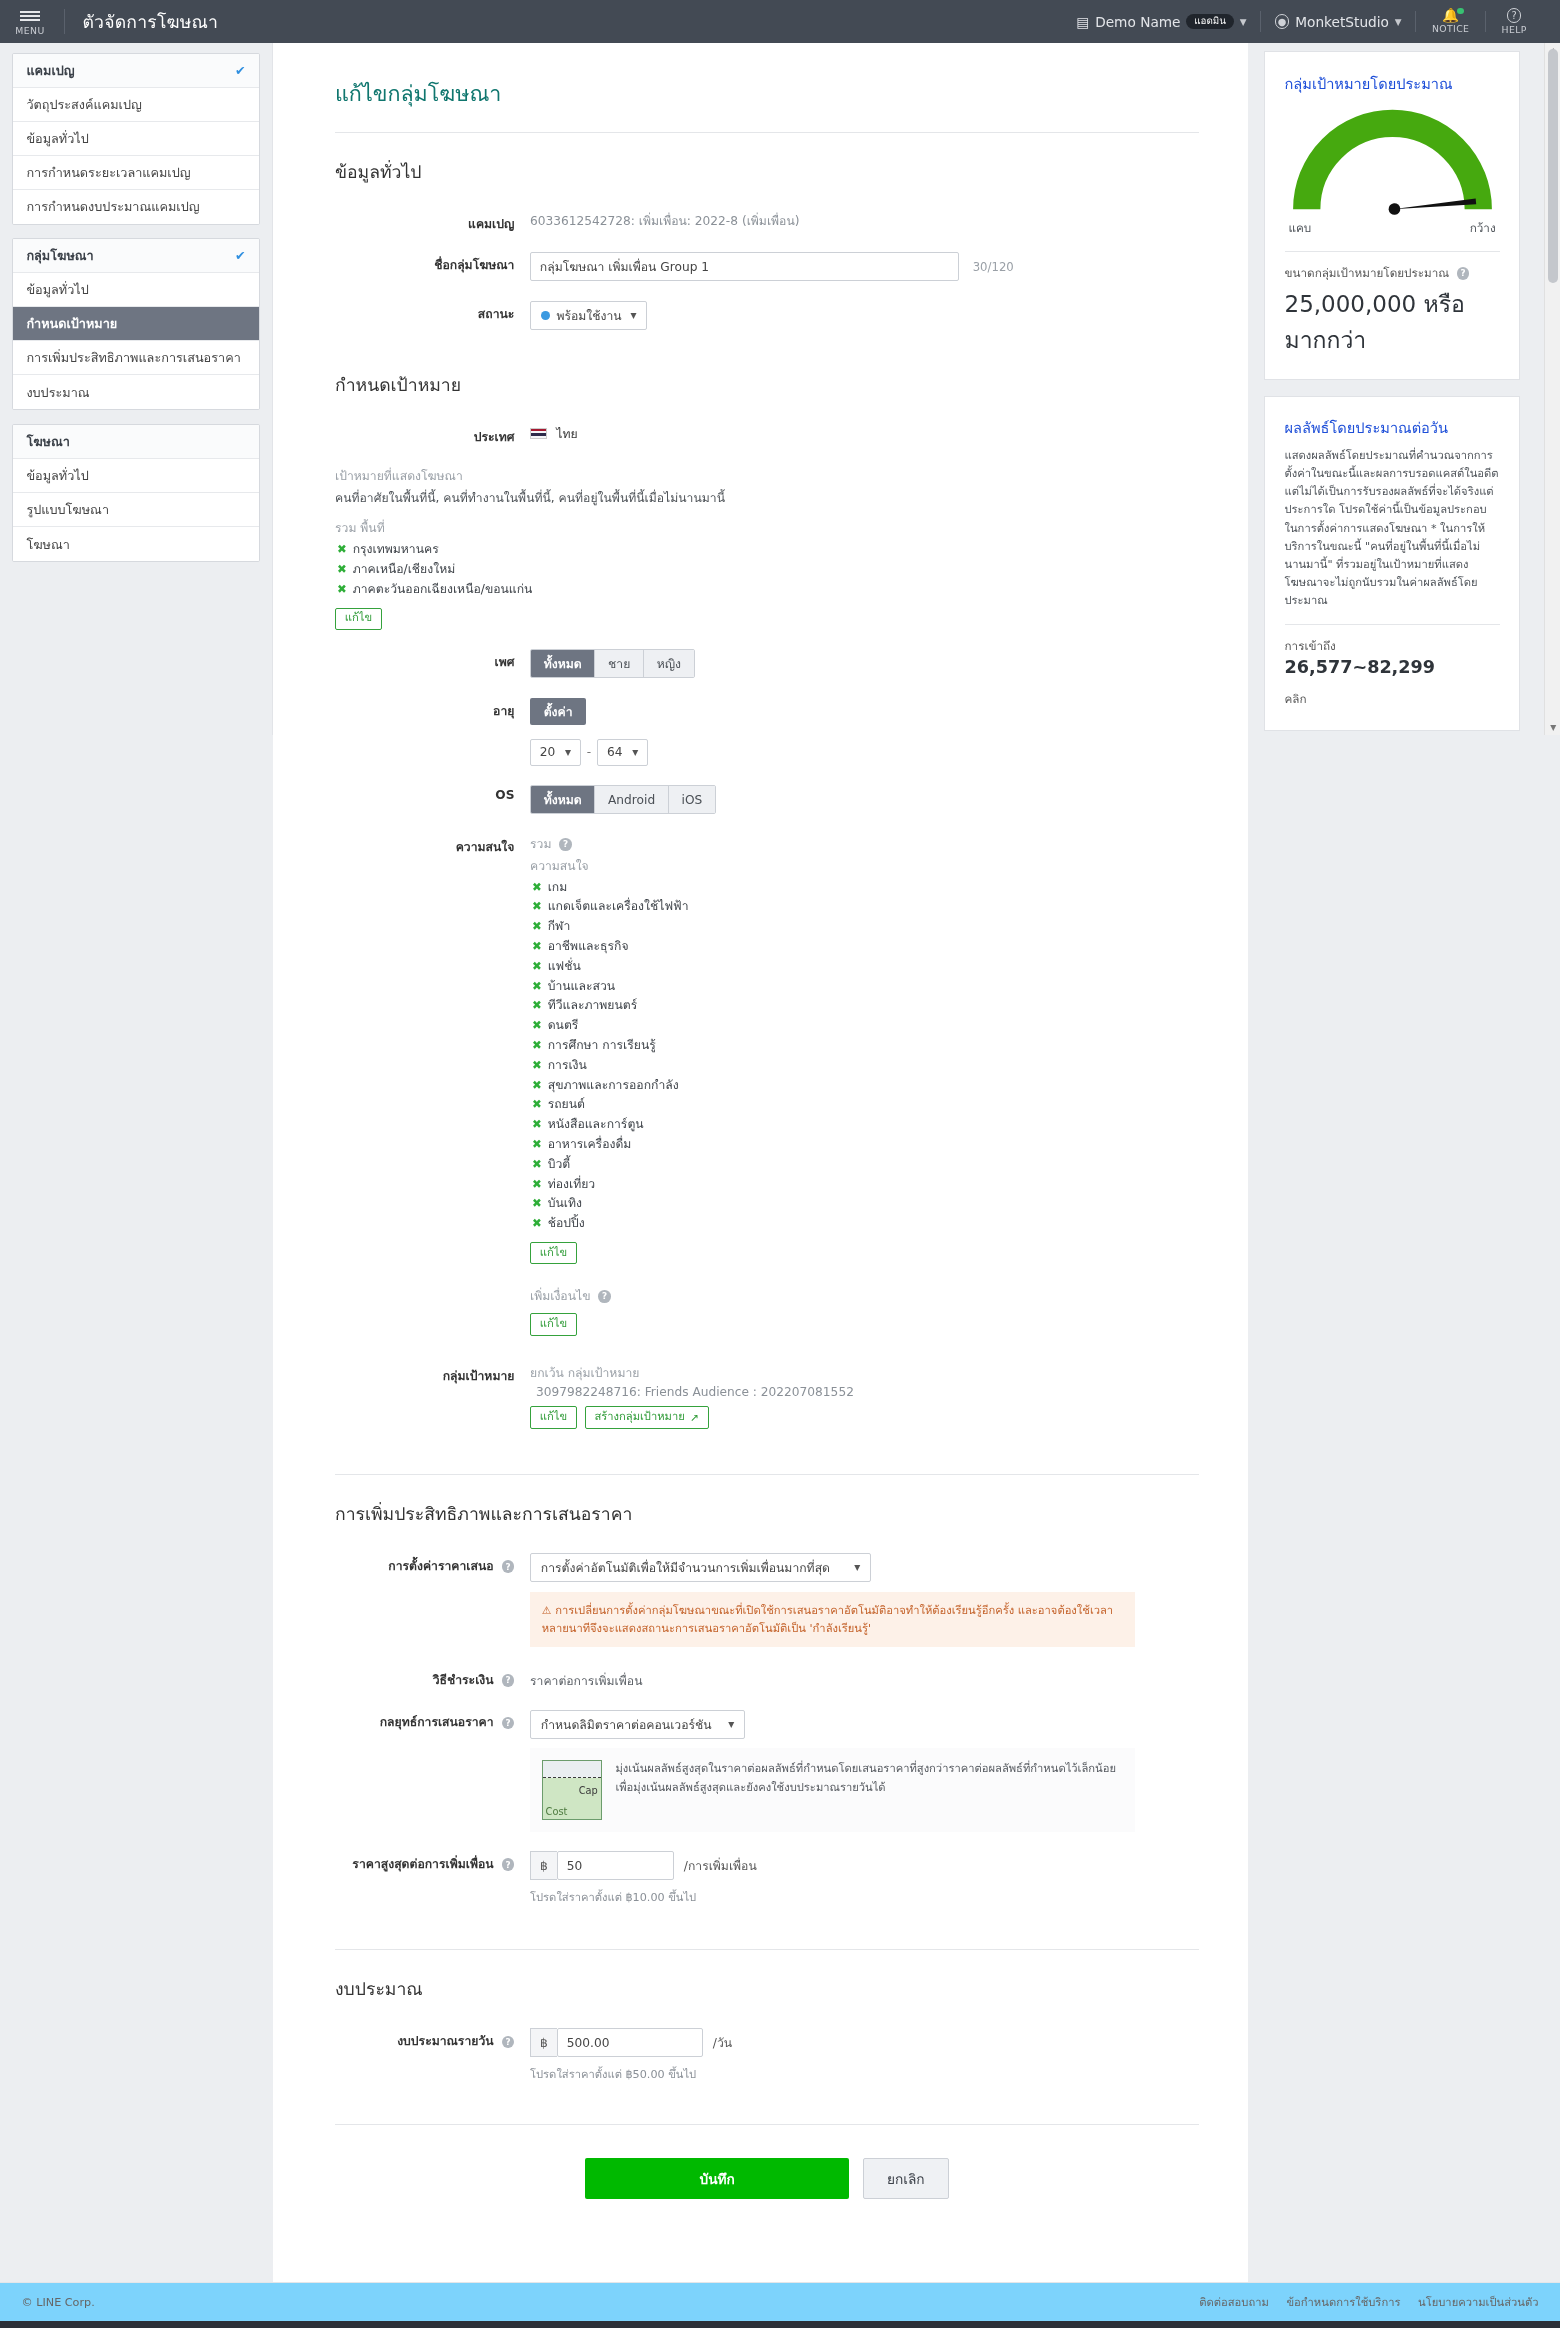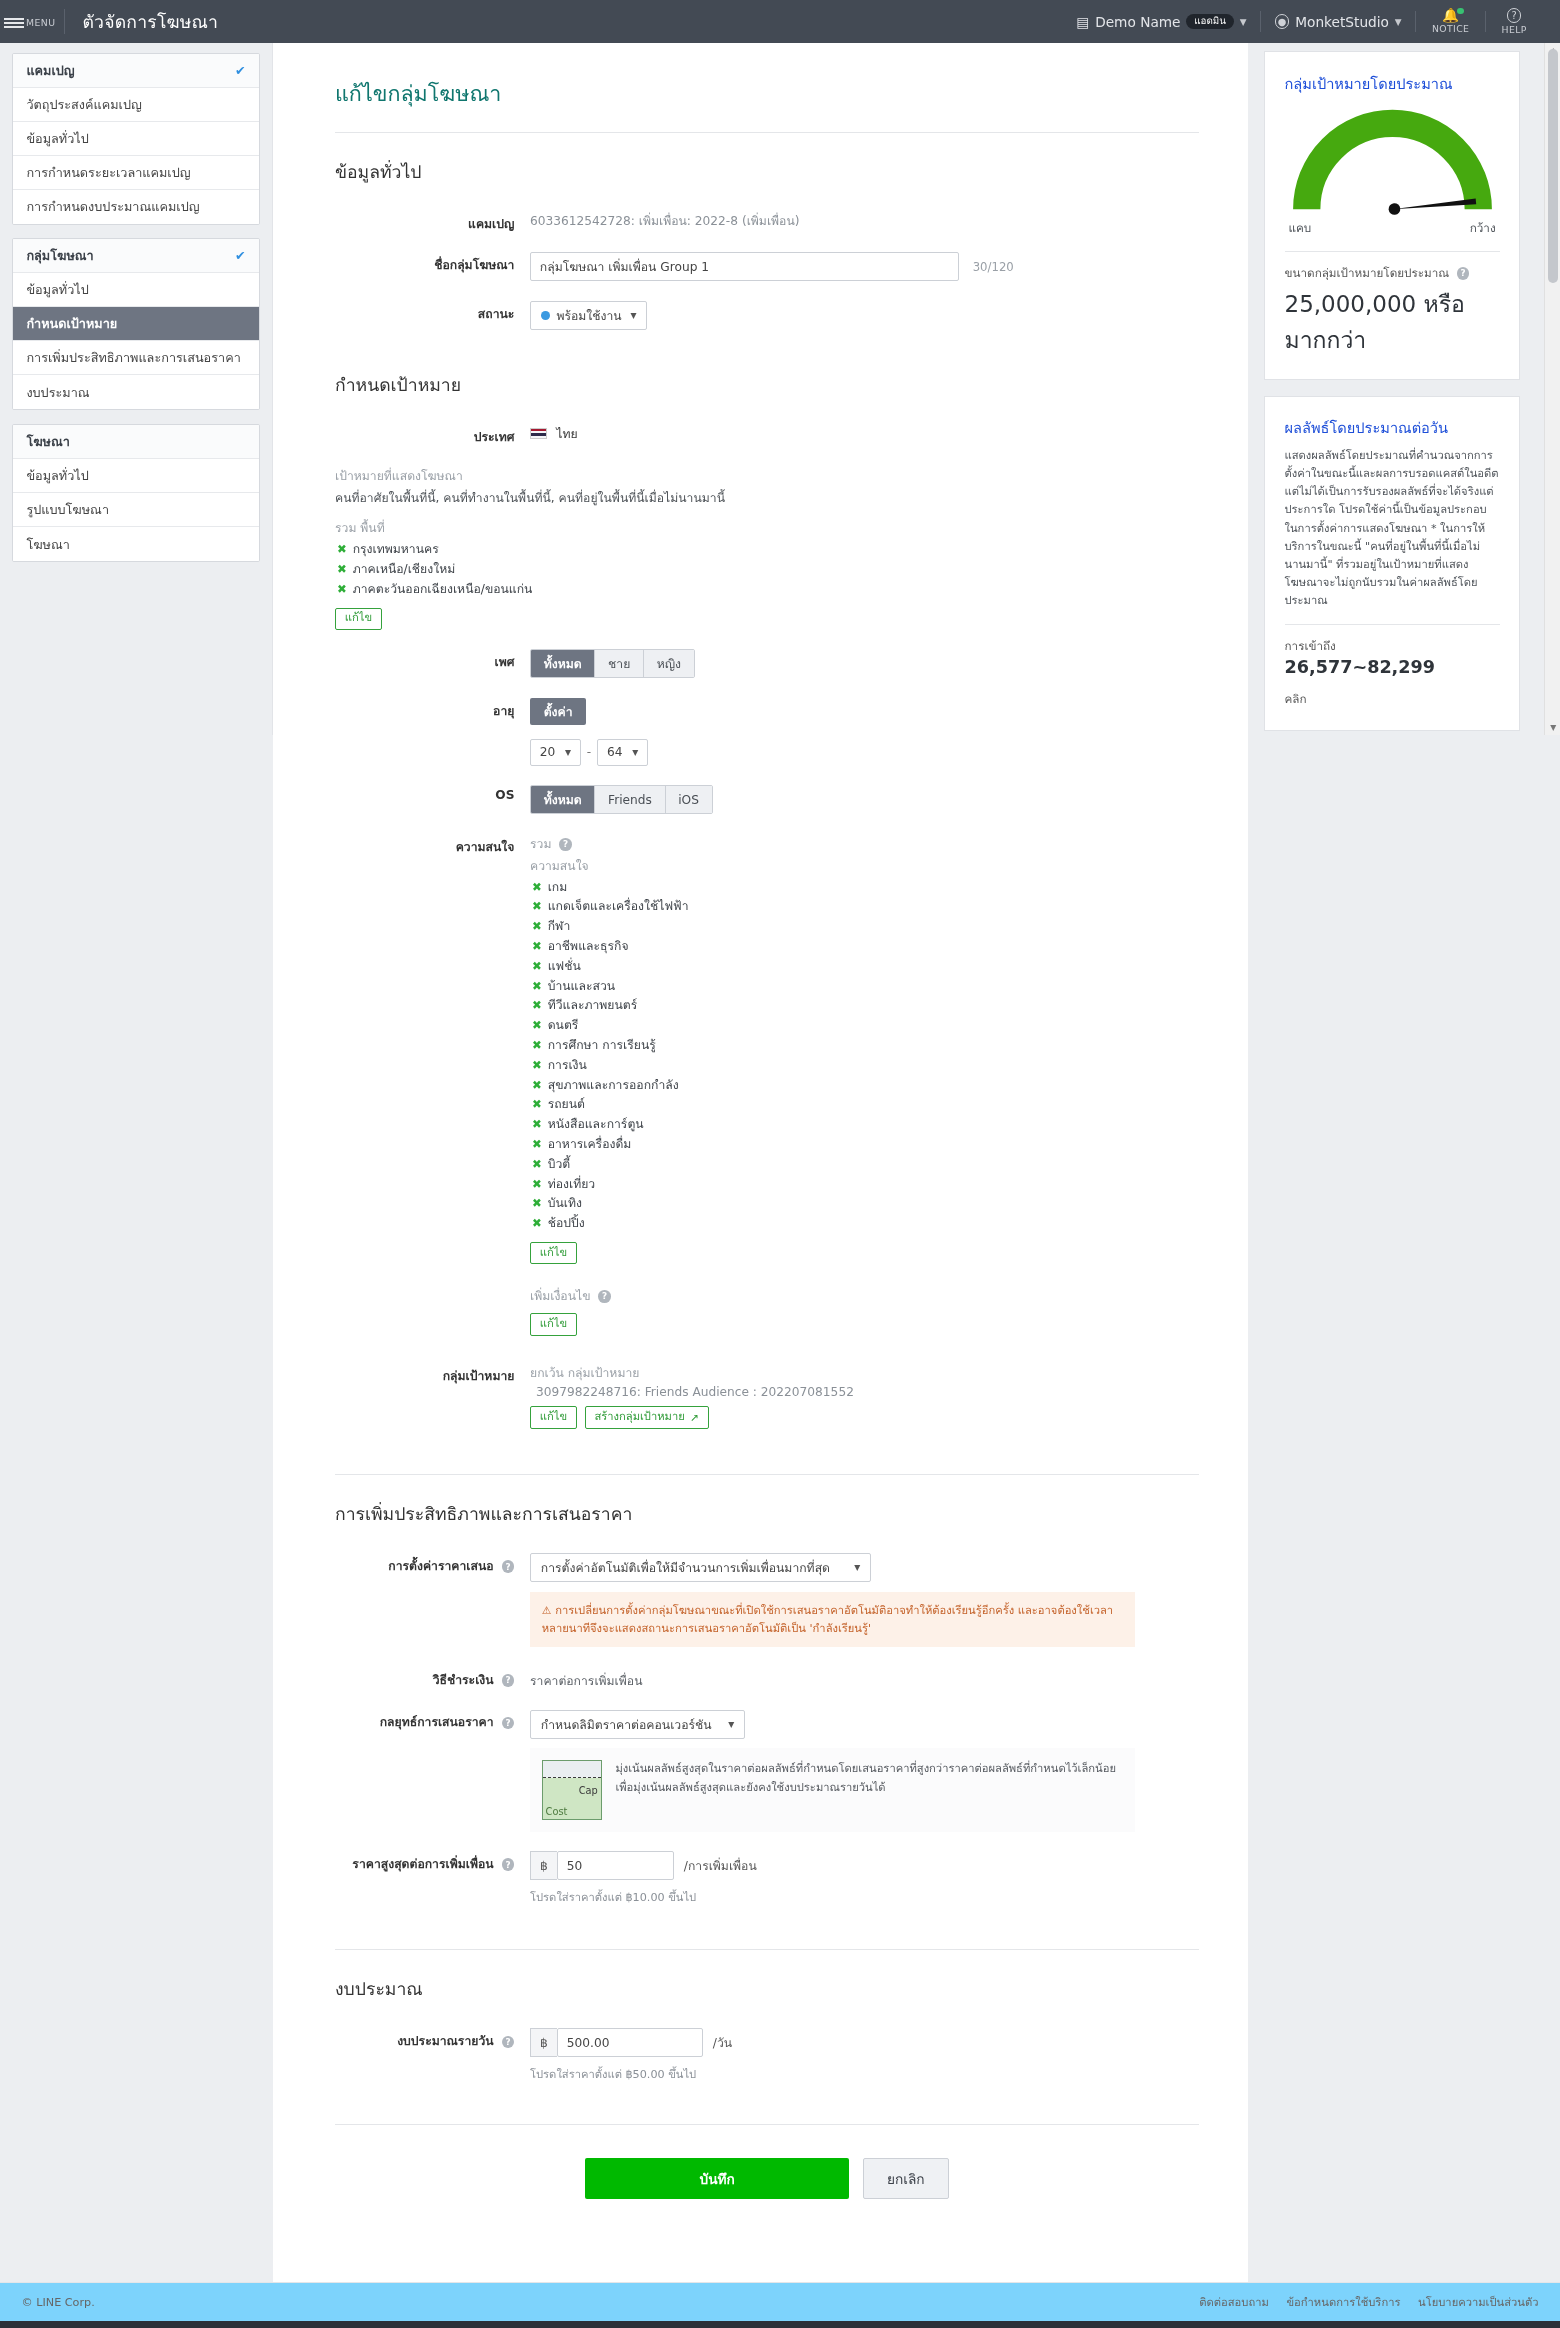--- a/index.html
+++ b/index.html
@@ -18,21 +18,21 @@
     height: 43px;
     background: #434a54;
     display: flex;
     align-items: center;
     color: #d7dade;
     position: relative;
     z-index: 40;
   }
   .menu-btn {
     width: 60px;
-    display: flex; flex-direction: row;
+    display: flex; flex-direction: column;
     align-items: center; justify-content: center;
     gap: 2px;
     cursor: pointer;
     padding-top: 2px;
   }
   .burger { display:block; }
   .burger span {
     display:block; width: 19.5px; height: 2px; background: #e6e8eb; margin: 2px 0;
   }
   .menu-label { font-size: 9.3px; letter-spacing: 0.5px; color: #c9ccd2; }
@@ -458,21 +458,21 @@
         </div>
       </div>
     </div>
   </div>
 
   <div class="row">
     <div class="row-label">OS</div>
     <div class="row-field">
       <div class="seg">
         <div class="on">ทั้งหมด</div>
-        <div>Friends</div>
+        <div>Android</div>
         <div>iOS</div>
       </div>
     </div>
   </div>
 
   <div class="row">
     <div class="row-label">ความสนใจ</div>
     <div class="row-field">
       <div class="sub-label">
         <span>รวม</span>

